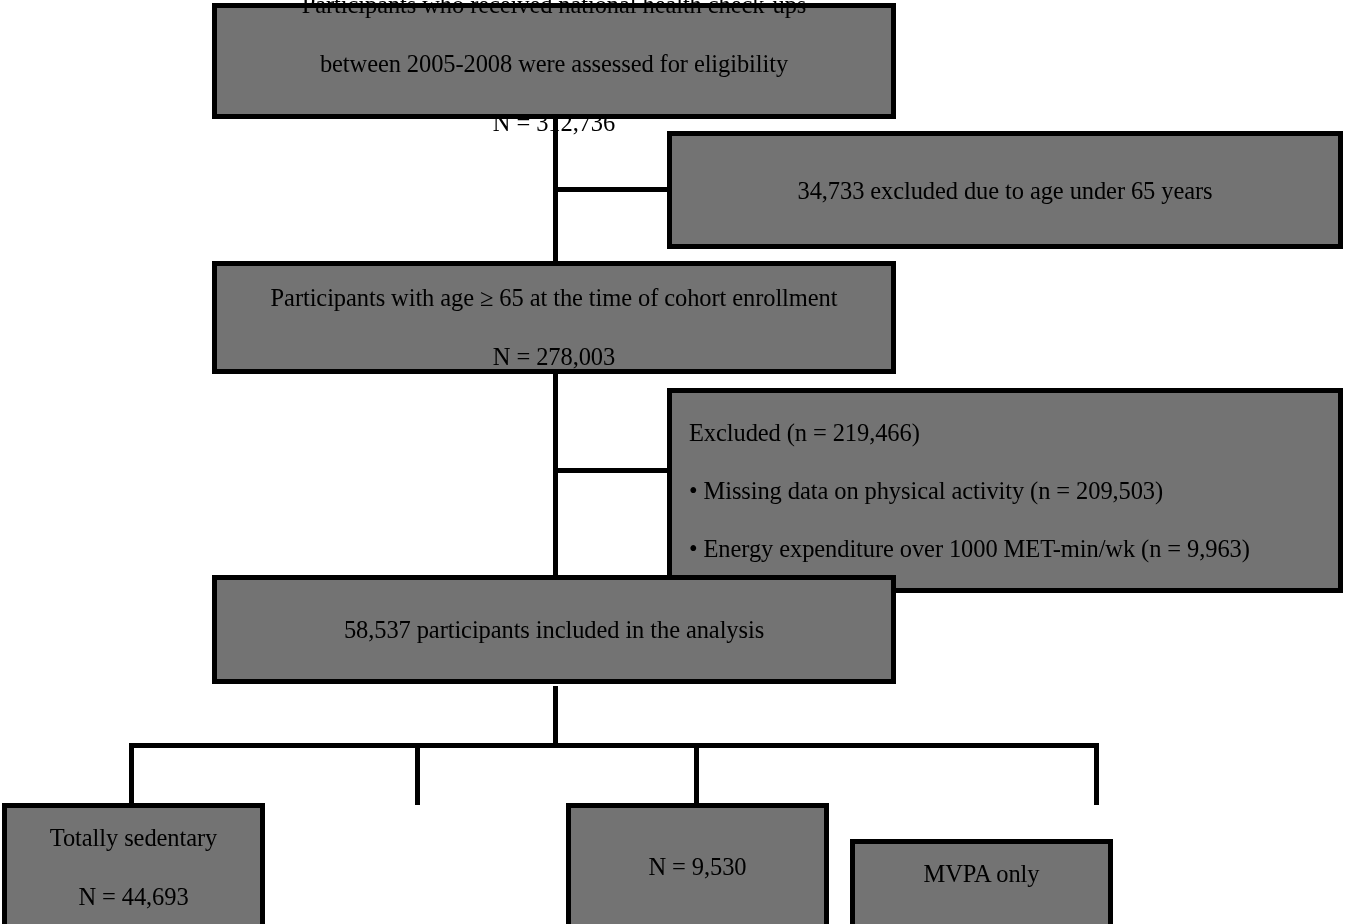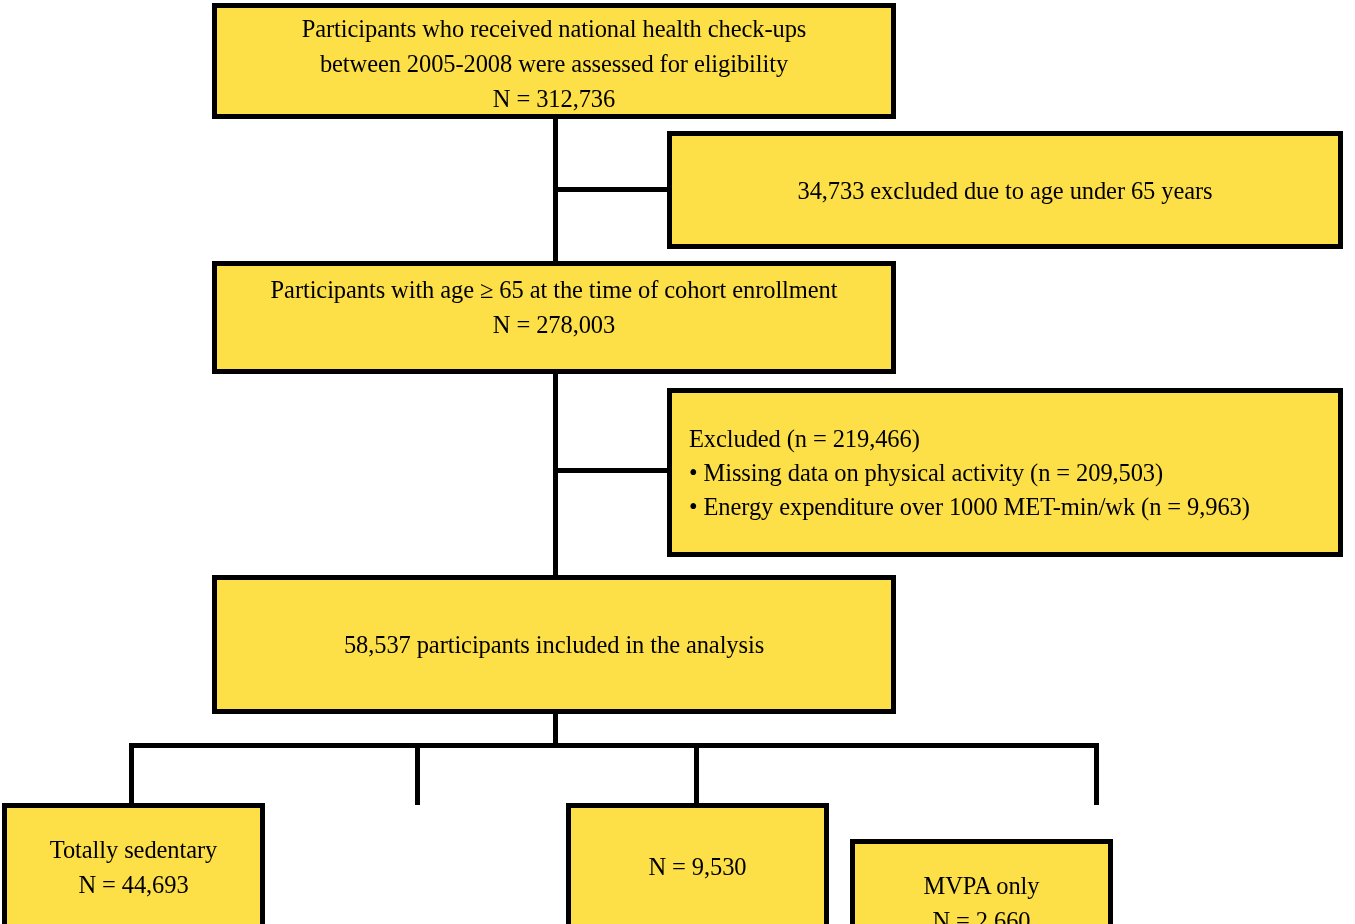--- a/index.html
+++ b/index.html
@@ -16,25 +16,26 @@
     position: relative;
     width: 1355px;
     height: 924px;
     background: #ffffff;
     overflow: hidden;
   }
   .box {
     position: absolute;
     box-sizing: border-box;
     border: 5px solid #000000;
-    background: #fde047;
+    background: #737373;
     z-index: 5;
     display: flex;
     flex-direction: column;
     justify-content: center;
+    gap: 24px;
   }
   .box .line {
     display: block;
     text-align: center;
     font-size: 24.5px;
     line-height: 35px;
     white-space: nowrap;
     letter-spacing: -0.1px;
   }
   .box.left-align .line {
@@ -45,26 +46,26 @@
   .connector {
     position: absolute;
     background: #000000;
     z-index: 1;
   }
   .v-line { width: 5px; }
   .h-line { height: 5px; }
 
   
   #box-eligibility { left: 212px; top: 3px;   width: 684px; height: 116px; padding-top: 4px; }
-  #box-age65       { left: 212px; top: 261px; width: 684px; height: 113px; justify-content: flex-start; padding-top: 6px; }
-  #box-included    { left: 212px; top: 575px; width: 684px; height: 139px; }
+  #box-age65       { left: 212px; top: 261px; width: 684px; height: 113px; justify-content: flex-start; padding-top: 14px; }
+  #box-included    { left: 212px; top: 575px; width: 684px; height: 109px; }
 
   
   #box-excl-age    { left: 667px; top: 131px; width: 676px; height: 118px; }
-  #box-excl-pa     { left: 667px; top: 388px; width: 676px; height: 169px; }
+  #box-excl-pa     { left: 667px; top: 388px; width: 676px; height: 205px; }
 
   
   .group-box { height: 127px; top: 803px; }
   #box-sedentary { left: 2px;   width: 263px; }
   #box-lpa       { left: 285px; width: 263px; }
   #box-lpamvpa   { left: 566px; width: 263px; }
   #box-mvpa      { left: 850px; width: 263px; margin-top: 36px; }
 </style>
 </head>
 <body>

